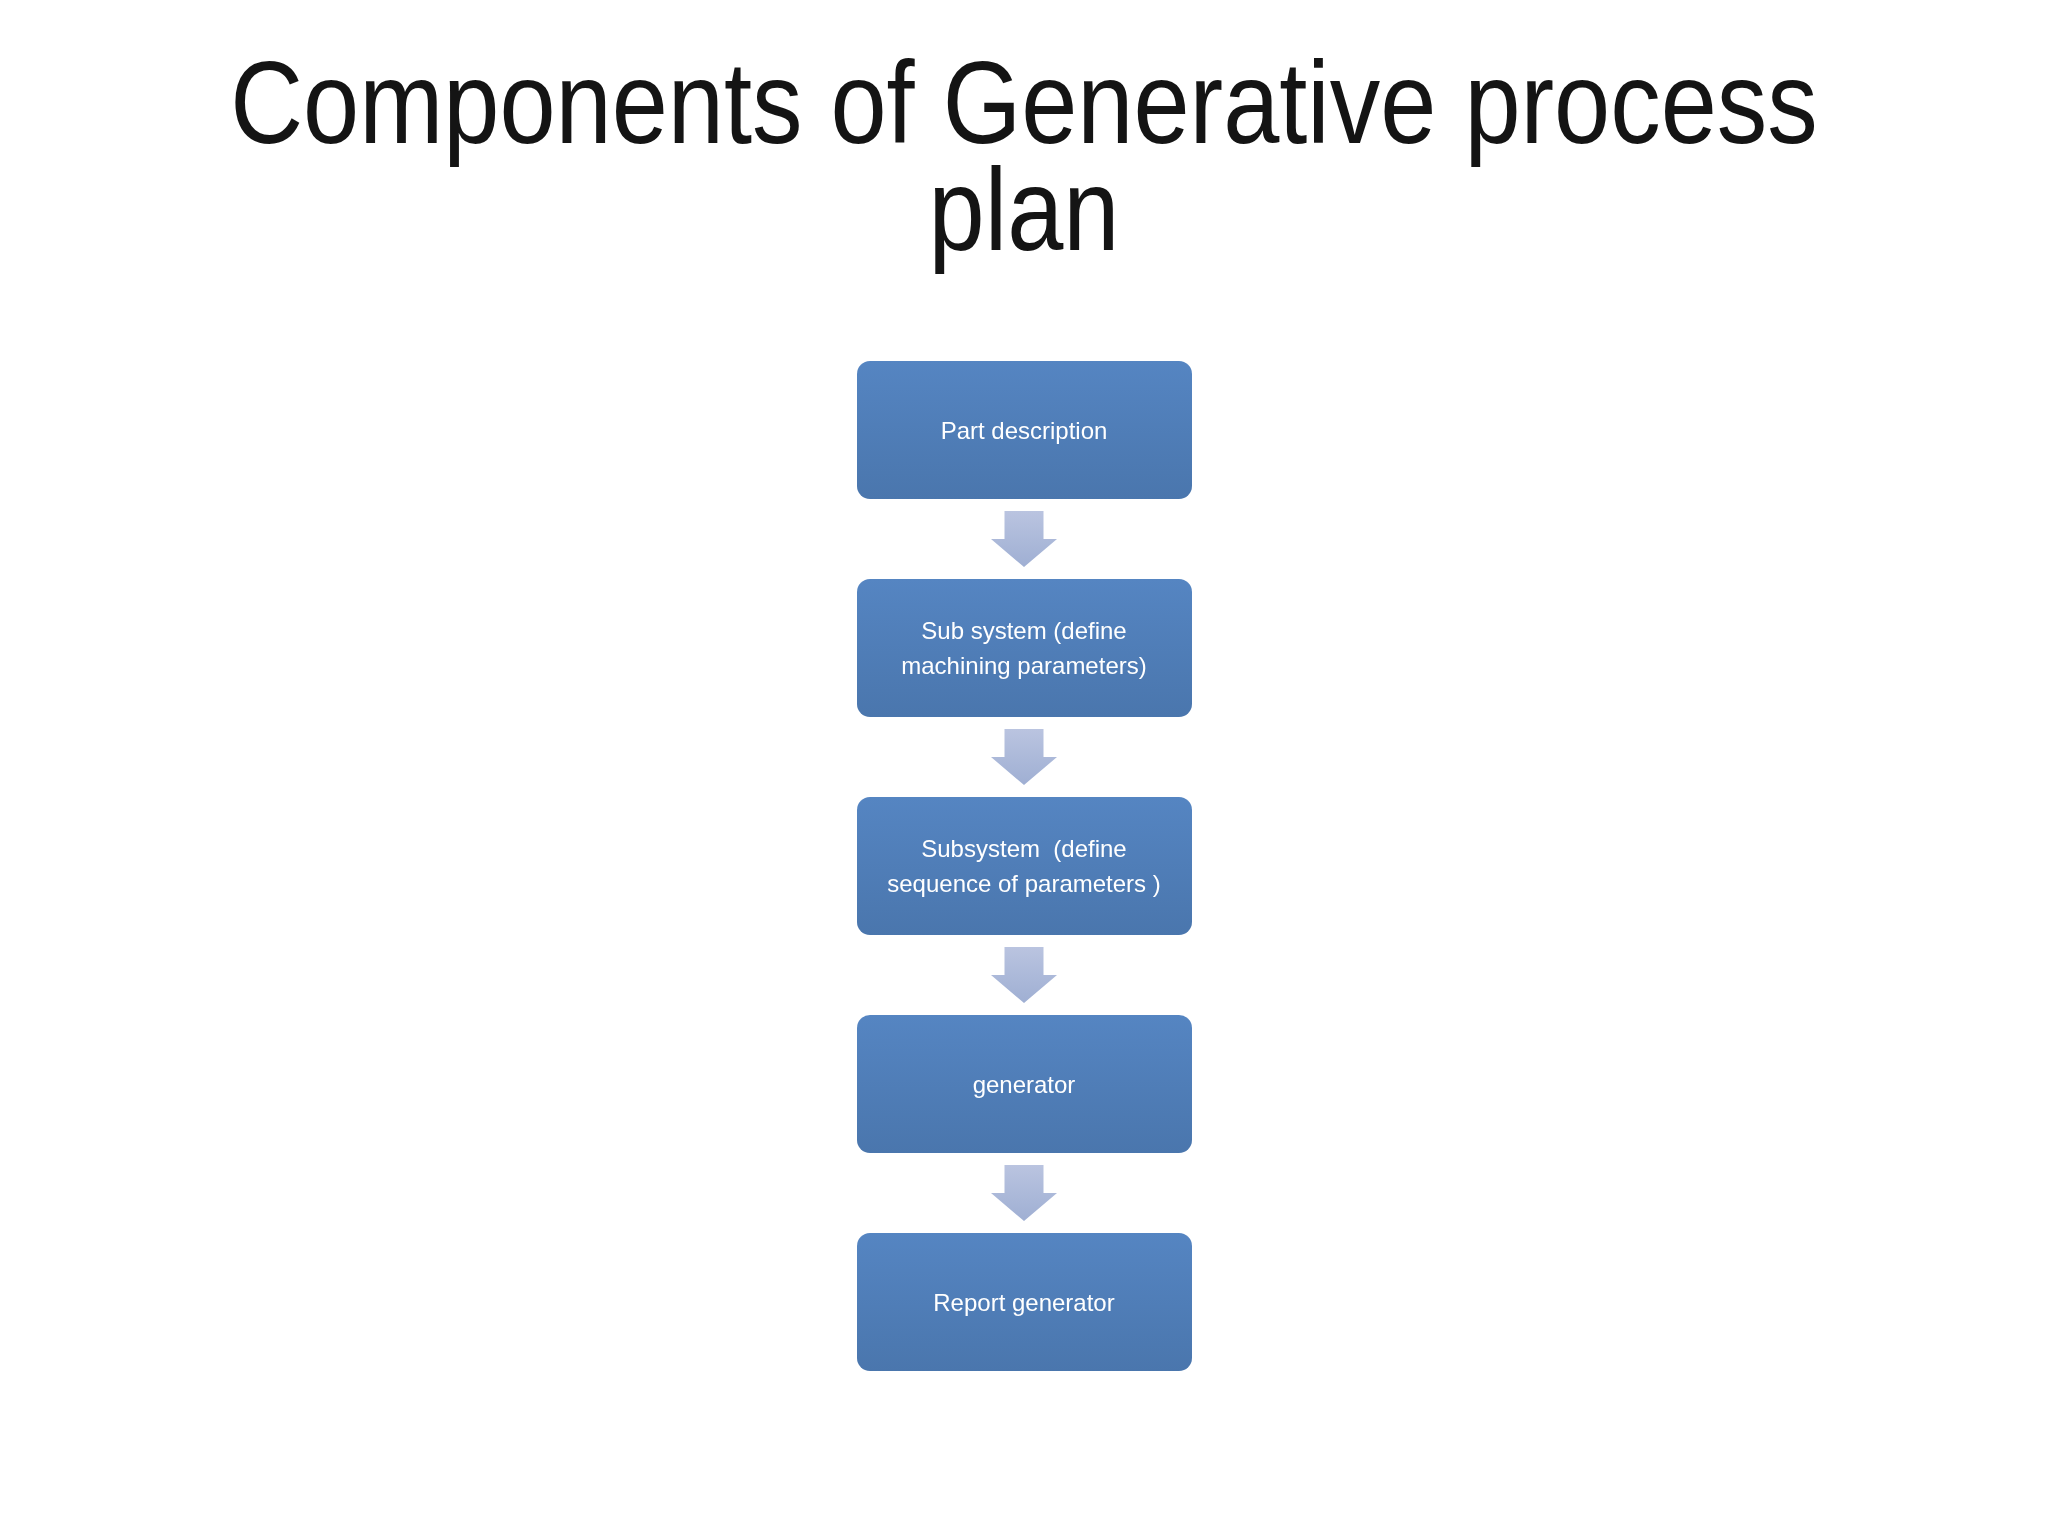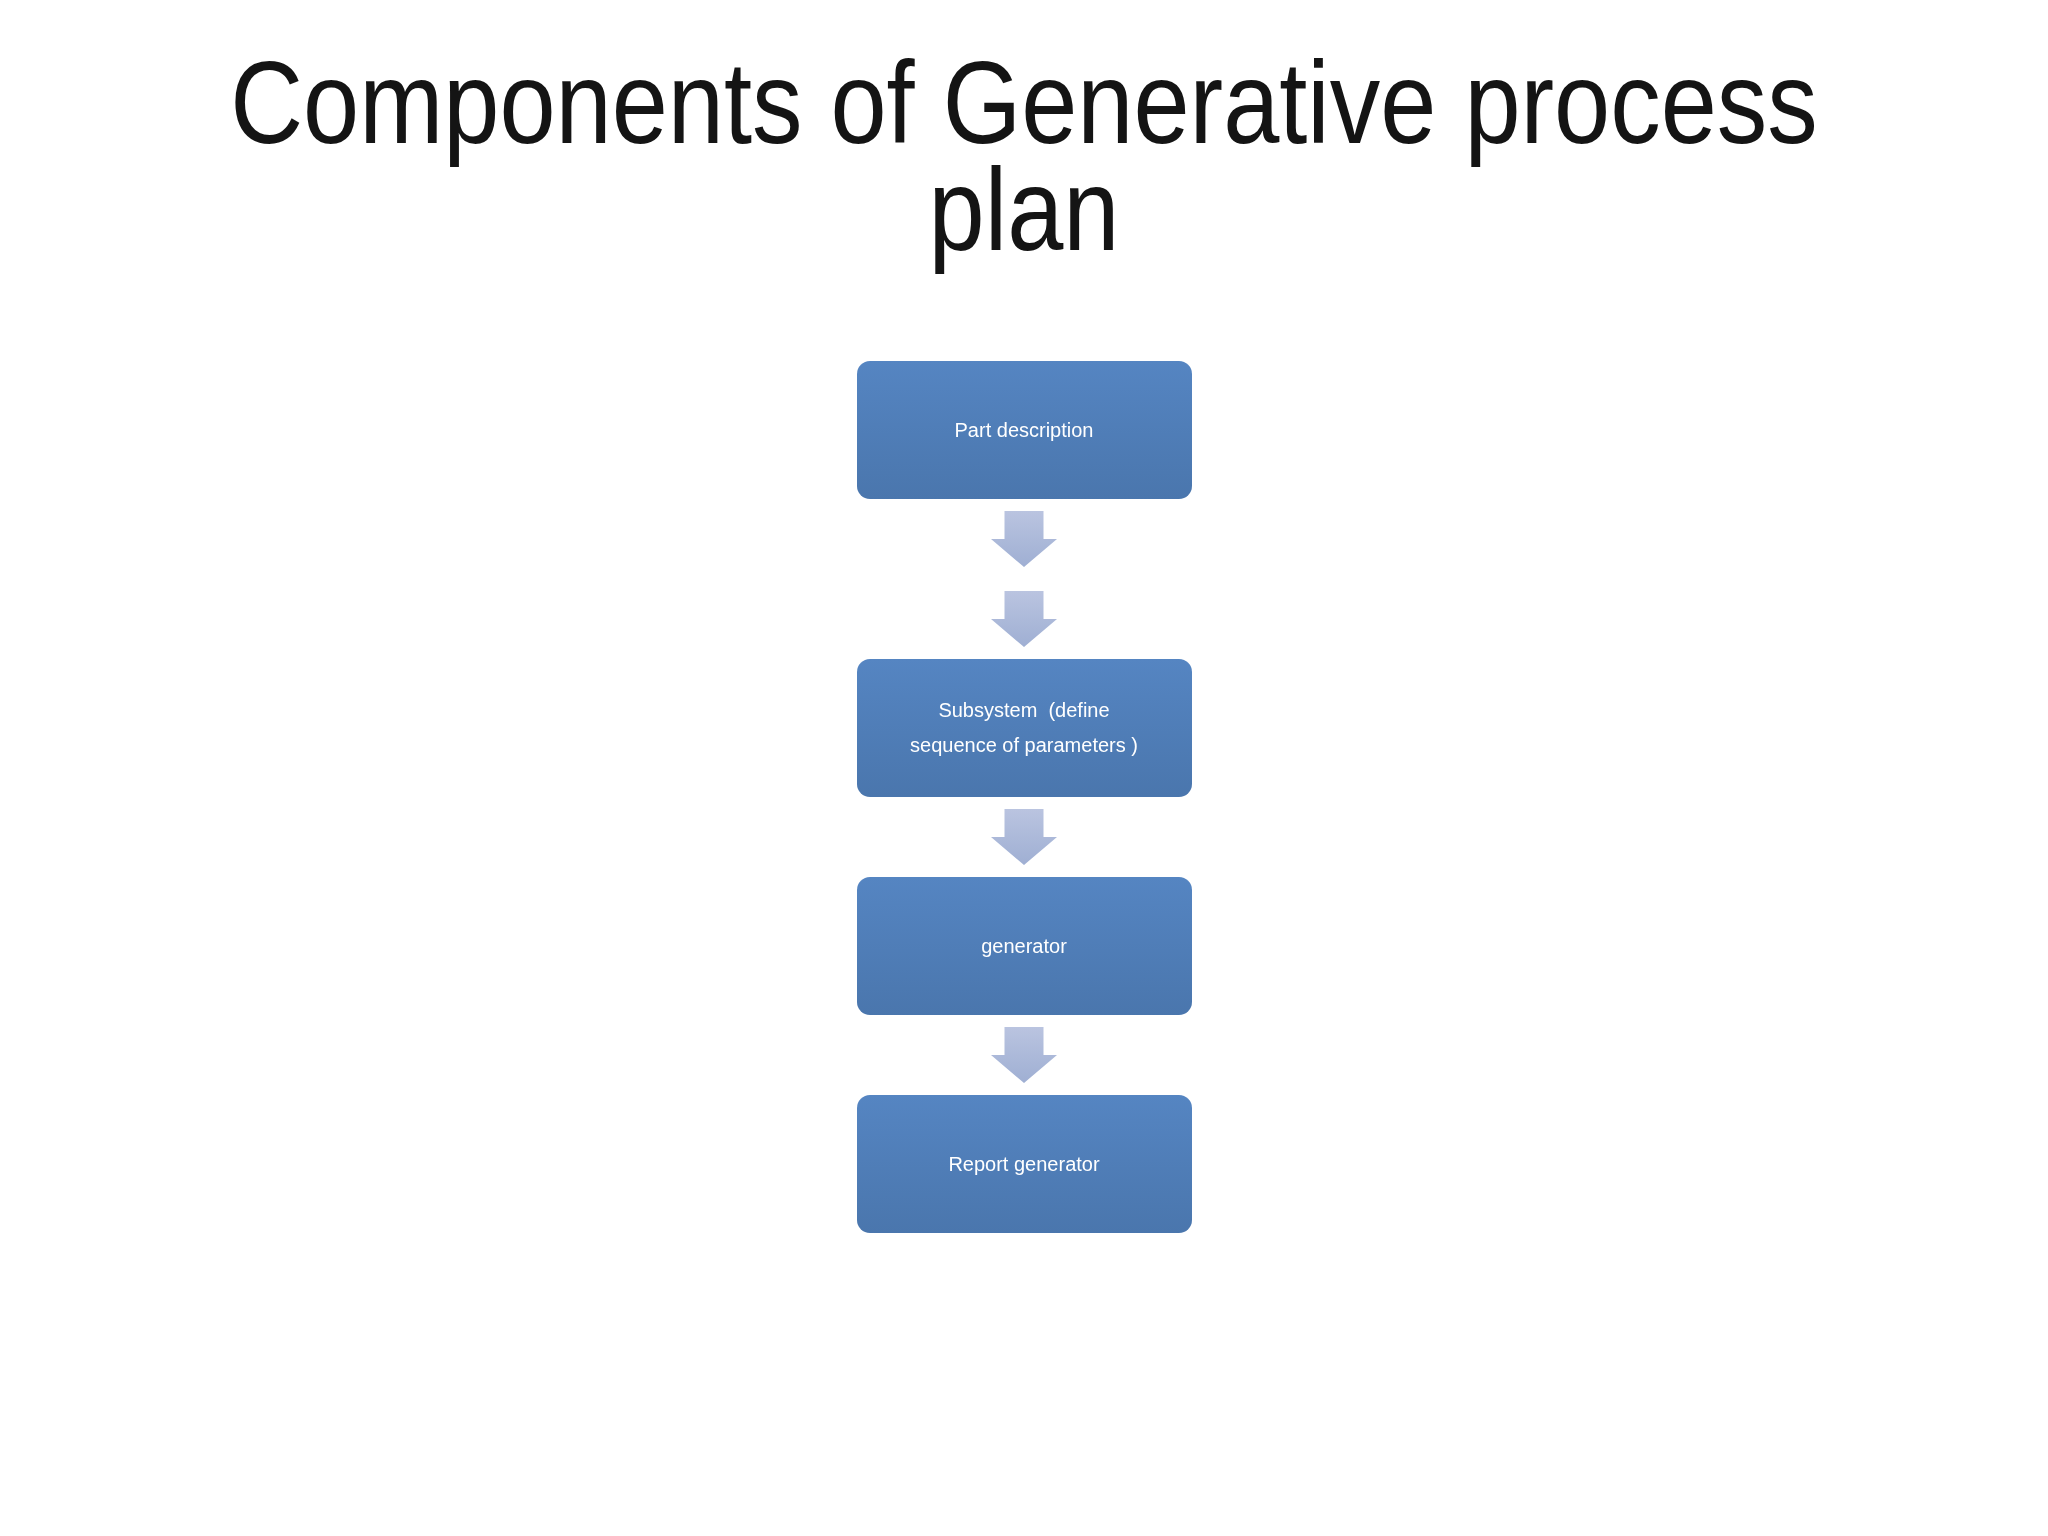--- a/index.html
+++ b/index.html
@@ -45,21 +45,21 @@
     height: 138px;
     border-radius: 13px;
     background: linear-gradient(180deg, var(--box-top, #5585c2), var(--box-bottom, #4a76ad));
     display: flex;
     align-items: center;
     justify-content: center;
     flex: none;
   }
   .flow-step-label {
     color: var(--box-text, #ffffff);
-    font-size: 20px;
+    font-size: 24px;
     line-height: 35px;
     text-align: center;
     white-space: pre-wrap;
     padding: 0 8px;
   }
   .arrow-down {
     display: block;
     margin: 12px 0;
     flex: none;
   }
@@ -80,20 +80,24 @@
   <div class="slide-title">Components of Generative process
 plan</div>
 
   <div class="flowchart">
       <div class="flow-step-box">
         <div class="flow-step-label">Part description</div>
       </div>
       <svg class="arrow-down" width="66" height="56" viewBox="0 0 66 56">
         <polygon points="13.5,0 52.5,0 52.5,28 66,28 33,56 0,28 13.5,28" fill="url(#arrowGrad)"></polygon>
       </svg>
+      <div class="flow-step-box">
+        <div class="flow-step-label">Sub system (define
+machining parameters)</div>
+      </div>
       <svg class="arrow-down" width="66" height="56" viewBox="0 0 66 56">
         <polygon points="13.5,0 52.5,0 52.5,28 66,28 33,56 0,28 13.5,28" fill="url(#arrowGrad)"></polygon>
       </svg>
       <div class="flow-step-box">
         <div class="flow-step-label">Subsystem  (define
 sequence of parameters )</div>
       </div>
       <svg class="arrow-down" width="66" height="56" viewBox="0 0 66 56">
         <polygon points="13.5,0 52.5,0 52.5,28 66,28 33,56 0,28 13.5,28" fill="url(#arrowGrad)"></polygon>
       </svg>

